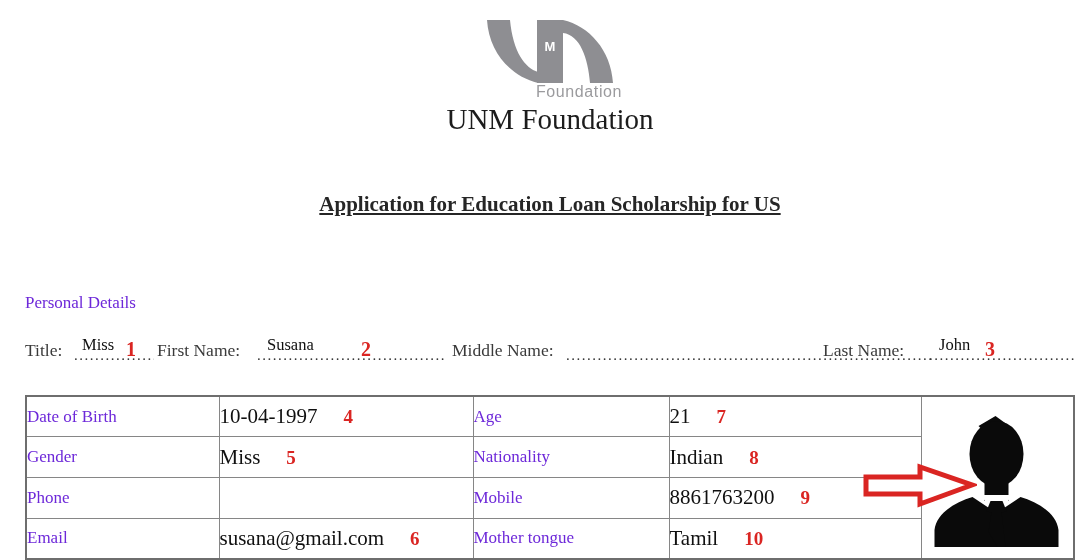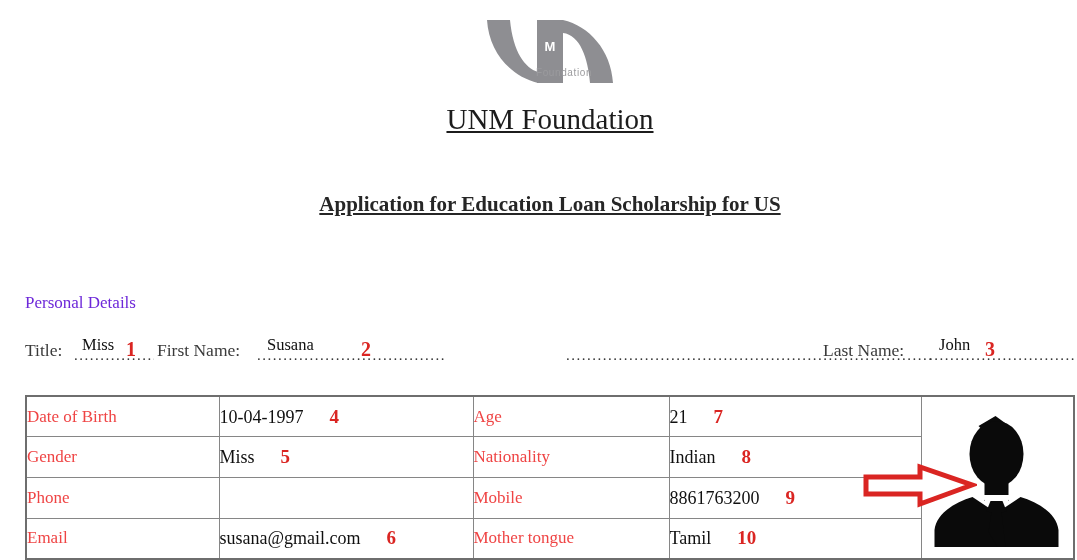--- a/index.html
+++ b/index.html
@@ -6,31 +6,31 @@
   html,body { margin:0; padding:0; }
   body {
     width:1077px; height:560px; position:relative;
     background:#ffffff; overflow:hidden;
     font-family:"Liberation Serif", serif;
   }
 
   
   .logo-glyph { position:absolute; left:487px; top:20px; }
   .logo-caption {
-    position:absolute; left:536px; top:67px;
+    position:absolute; left:536px; top:83px;
     font-family:"Liberation Sans", sans-serif;
-    font-size:10px; color:#9b9b9e; letter-spacing:0.6px;
+    font-size:16px; color:#9b9b9e; letter-spacing:0.6px;
   }
 
   
   .org-title {
     position:absolute; left:340px; top:103px; width:420px;
     text-align:center; font-size:29px; color:#1c1c1c;
   }
-  .org-title span { text-decoration:underline; }
+  .org-title span { }
   .form-heading {
     position:absolute; left:140px; top:192px; width:820px;
     text-align:center; font-size:21px; font-weight:bold; color:#262626;
   }
   .form-heading span { text-decoration:underline;text-align:right; }
   .section-heading {
     position:absolute; left:25px; top:293px;
     font-size:17px; color:#6d28d9;
   }
 
@@ -71,23 +71,23 @@
   
   .details-table {
     position:absolute; left:25px; top:395px;
     border-collapse:collapse; border:2px solid #6e6e6e;
     table-layout:fixed;
   }
   .details-table td {
     border:1px solid #868686; height:40px; padding:0;
     overflow:hidden; vertical-align:middle;
   }
-  .lbl-cell { padding-left:10px; font-size:17px; color:#ef4444; }
+  .lbl-cell { padding-left:10px; font-size:17px; color:#6d28d9; }
   .val-cell { padding-left:22px; }
-  .val-cell .val  { font-size:18px; color:#101010; }
+  .val-cell .val  { font-size:21px; color:#101010; }
   .val-cell .rnum { font-weight:bold; font-size:19px; color:#da2522; margin-left:26px; }
   .photo-cell { padding:0; vertical-align:top; background:#ffffff; }
   .photo-cell svg { display:block; }
 
   
   .annot-arrow { position:absolute; left:863px; top:463px; z-index:3; }
 </style>
 </head>
 <body>
 
@@ -119,20 +119,21 @@
     <span class="rnum">1</span>
   </span>
 
   <span class="tl-label" id="lbl-first">First Name:</span>
   <span class="blank" id="blank-first">
     <span class="dots">..............................................</span>
     <span class="fill">Susana</span>
     <span class="rnum">2</span>
   </span>
 
+  <span class="tl-label" id="lbl-middle">Middle Name:</span>
   <span class="blank" id="blank-middle">
     <span class="dots">..........................................................................................</span>
     <span class="fill"></span>
   </span>
 
   <span class="tl-label" id="lbl-last">Last Name:</span>
   <span class="blank" id="blank-last">
     <span class="dots">........................................</span>
     <span class="fill">John</span>
     <span class="rnum">3</span>

